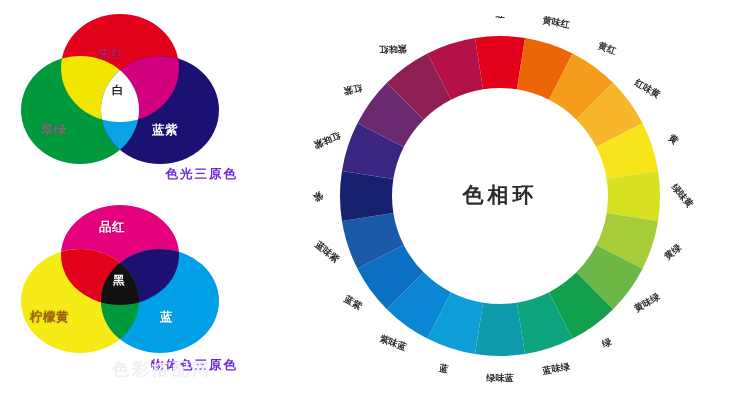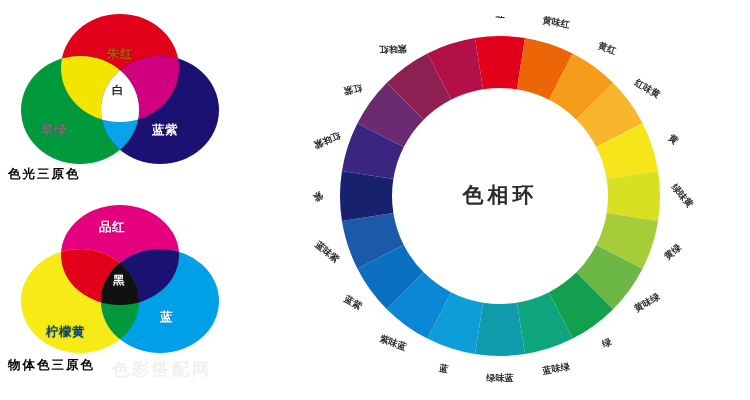--- a/index.html
+++ b/index.html
@@ -22,21 +22,21 @@
     position:absolute;font-size:12.5px;font-weight:bold;
     letter-spacing:.5px;white-space:nowrap;pointer-events:none;
     text-shadow:0 0 2px rgba(0,0,0,.25);
   }
   .venn-center-label{
     position:absolute;font-size:11.5px;font-weight:bold;
     white-space:nowrap;pointer-events:none;letter-spacing:.5px;
   }
   .venn-caption{
     position:absolute;left:0;top:152px;width:230px;
-    text-align:left;font-size:12.5px;color:#000000;
+    text-align:right;font-size:12.5px;color:#6d28d9;
     font-weight:bold;letter-spacing:2px;
   }
 
   
   #wheel-block{position:absolute;left:250px;top:16px;width:500px;height:370px;}
   #wheel-svg{position:absolute;left:0;top:0;}
   .wheel-seg-label{
     font-size:9.2px;font-weight:bold;fill:#2b2b2b;
     font-family:"DejaVu Sans","Liberation Sans",sans-serif;
   }
@@ -80,21 +80,21 @@
         </g>
         <g clip-path="url(#a-left)">
           <ellipse id="ad-o2" cx="152" cy="96" rx="59" ry="54" fill="#0aa3e8"></ellipse>
         </g>
         <g clip-path="url(#a-top)">
             <g clip-path="url(#a-left)">
           <ellipse id="ad-o3" cx="152" cy="96" rx="59" ry="54" fill="#ffffff"></ellipse>
         </g>
           </g>
       </svg>
-      <span class="venn-label" id="ad-l0" style="left: 99px; top: 32px; color: #a16207;">朱红</span>
+      <span class="venn-label" id="ad-l0" style="left: 90px; top: 32px; color: #be185d;">朱红</span>
       <span class="venn-label" id="ad-l1" style="left: 33px; top: 108px; color: #737373;">翠绿</span>
       <span class="venn-label" id="ad-l2" style="left: 144px; top: 108px; color: rgb(255, 255, 255);">蓝紫</span>
       <span class="venn-center-label" style="left:104px;top:69px;color:#222;">白</span>
     </div>
     <div class="venn-caption">色光三原色</div>
   </div>
 
   <div class="venn-block" id="venn-subtractive">
     <div class="venn-stage">
       <svg width="230" height="150" viewBox="0 0 230 150">
@@ -121,21 +121,21 @@
         <g clip-path="url(#s-left)">
           <ellipse id="sb-o2" cx="152" cy="96" rx="59" ry="52" fill="#009a3d"></ellipse>
         </g>
         <g clip-path="url(#s-top)">
             <g clip-path="url(#s-left)">
           <ellipse id="sb-o3" cx="152" cy="96" rx="59" ry="52" fill="#111111"></ellipse>
         </g>
           </g>
       </svg>
       <span class="venn-label" id="sb-l0" style="left: 91px; top: 14px; color: rgb(255, 255, 255);">品红</span>
-      <span class="venn-label" id="sb-l1" style="left: 38px; top: 104px; color: #0c4a6e; margin-top: 15px;">柠檬黄</span>
+      <span class="venn-label" id="sb-l1" style="left: 22px; top: 104px; color: #a16207;">柠檬黄</span>
       <span class="venn-label" id="sb-l2" style="left: 152px; top: 104px; color: rgb(255, 255, 255);">蓝</span>
       <span class="venn-center-label" style="left:105px;top:68px;color:#ffffff;">黑</span>
     </div>
     <div class="venn-caption">物体色三原色</div>
   </div>
 
   <div id="wheel-block">
     <svg id="wheel-svg" width="500" height="370" viewBox="0 0 500 370">
       <g id="wheel-segments">
           <path d="M 224.97048559356304 21.96986550477797 A 160 160 0 0 1 275.02951440643693 21.969865504777943

